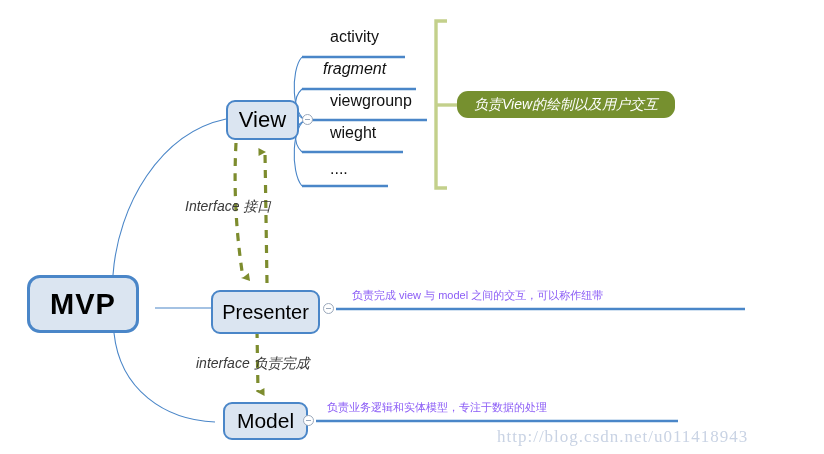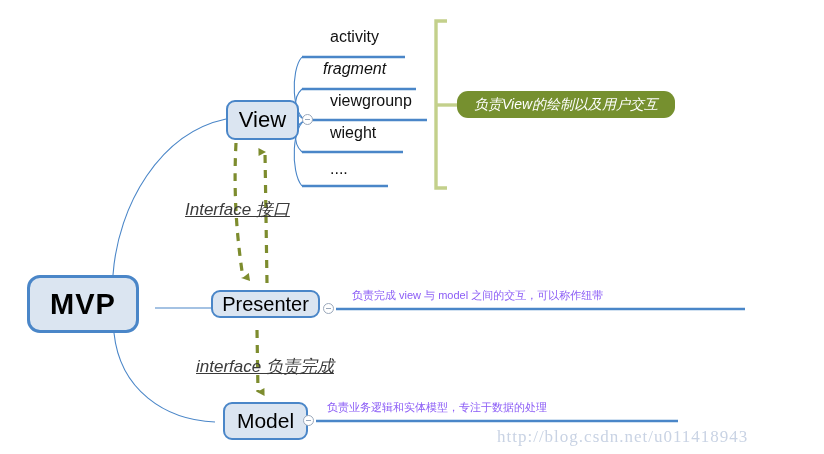--- a/index.html
+++ b/index.html
@@ -17,21 +17,21 @@
     display:flex;align-items:center;justify-content:center;
     background:#dbe5f1;border:2px solid #4a86c8;border-radius:9px;
     color:#000000;white-space:nowrap;
   }
   .node.root{
     left:27px;top:275px;width:112px;height:58px;
     border-width:3px;border-radius:13px;
     font-size:29px;font-weight:bold;letter-spacing:1px;
   }
   .node.view{ left:226px;top:100px;width:73px;height:40px;font-size:22px;}
-  .node.presenter{ left:211px;top:290px;width:109px;height:28px;font-size:20px;}
+  .node.presenter{ left:211px;top:290px;width:109px;height:44px;font-size:20px;}
   .node.model{ left:223px;top:402px;width:85px;height:38px;font-size:21px;}
 
   
   .handle{
     position:absolute;width:11px;height:11px;border-radius:50%;
     border:1px solid #9aa8bb;background:#ffffff;box-sizing:border-box;
   }
   .handle::after{
     content:"";position:absolute;left:2px;top:4px;width:5px;height:1px;background:#9aa8bb;
   }
@@ -55,22 +55,22 @@
   .green-box{
     position:absolute;left:457px;top:91px;height:27px;
     display:flex;align-items:center;padding:0 17px;
     background:#76902f;border-radius:11px;
     color:#ffffff;font-size:14px;font-style:italic;white-space:nowrap;
     font-family:"Liberation Sans","DejaVu Sans",sans-serif;
   }
 
   
   .rel-label{
-    position:absolute;font-style:italic;font-size:17px;color:#3a3a3a;
-    white-space:nowrap;font-family:"Liberation Sans","DejaVu Sans",sans-serif;text-decoration:underline;
+    position:absolute;font-style:italic;font-size:14px;color:#3a3a3a;
+    white-space:nowrap;font-family:"Liberation Sans","DejaVu Sans",sans-serif;
   }
   .rel-upper{left:185px;top:198px;}
   .rel-lower{left:196px;top:355px;}
 
   
   .watermark{
     position:absolute;left:497px;top:427px;
     font-family:"Liberation Serif","DejaVu Serif",serif;
     font-size:17px;color:#c9d3e4;letter-spacing:1px;white-space:nowrap;text-align:center;
   }

